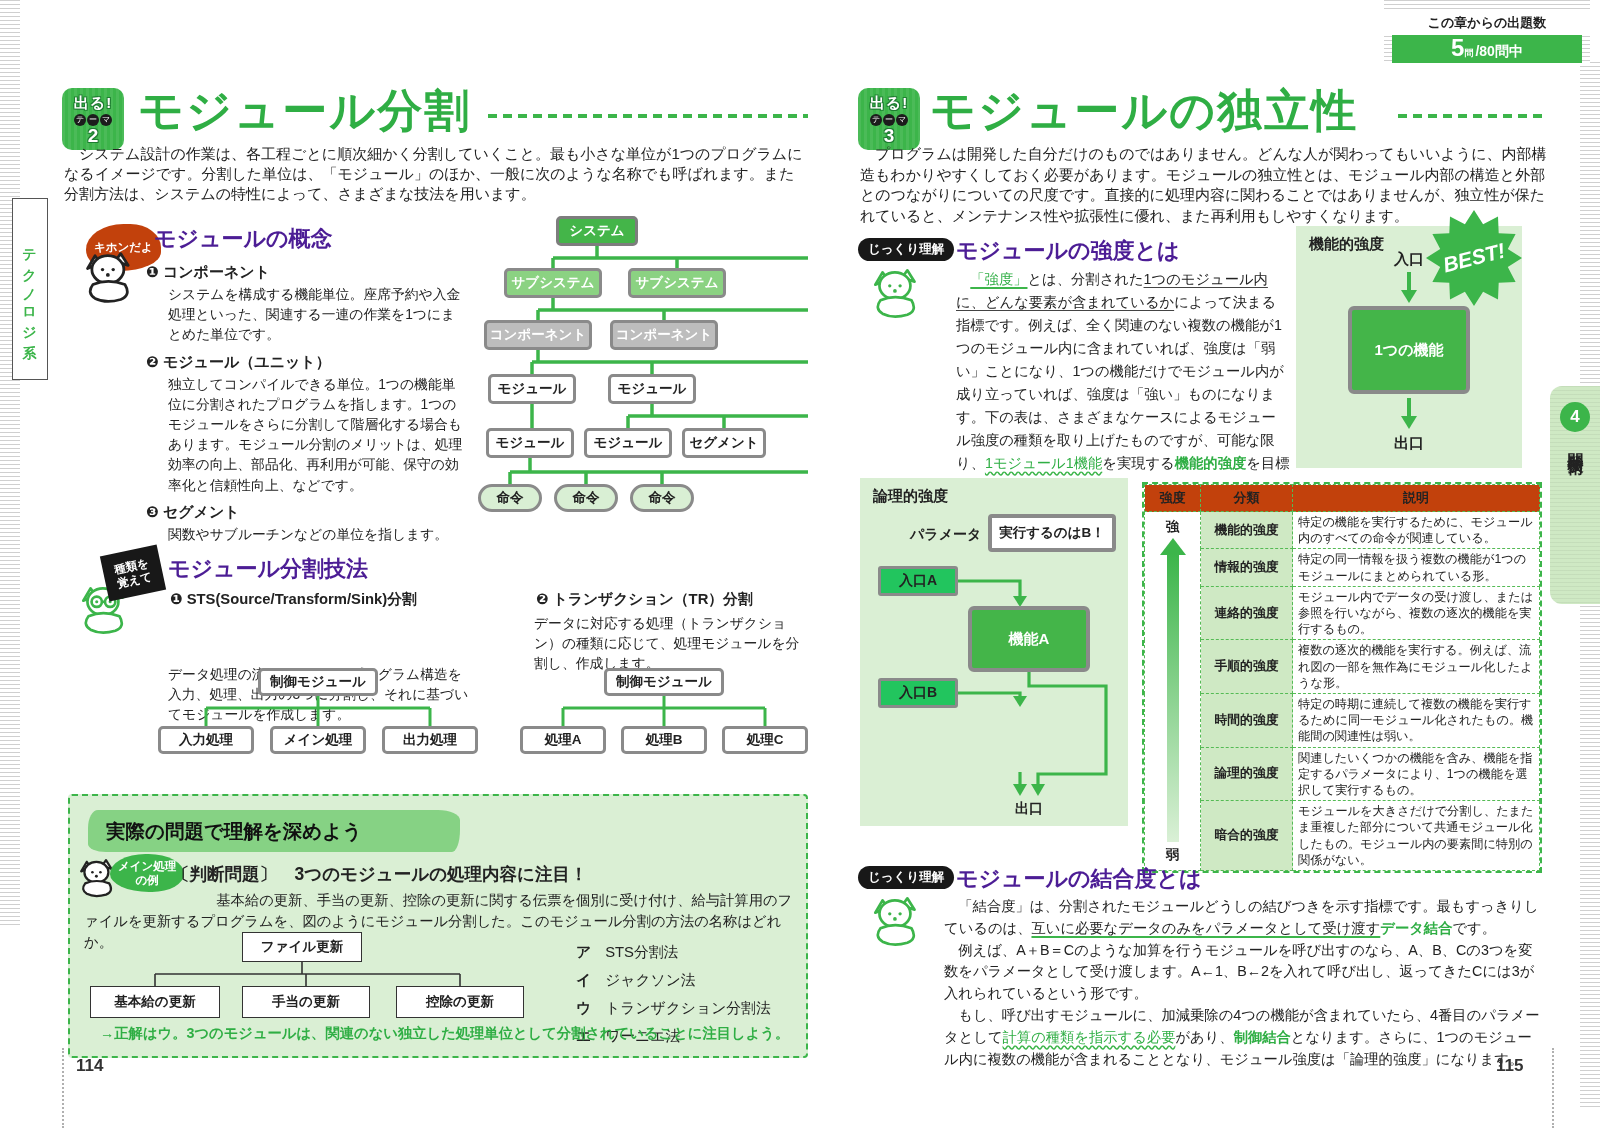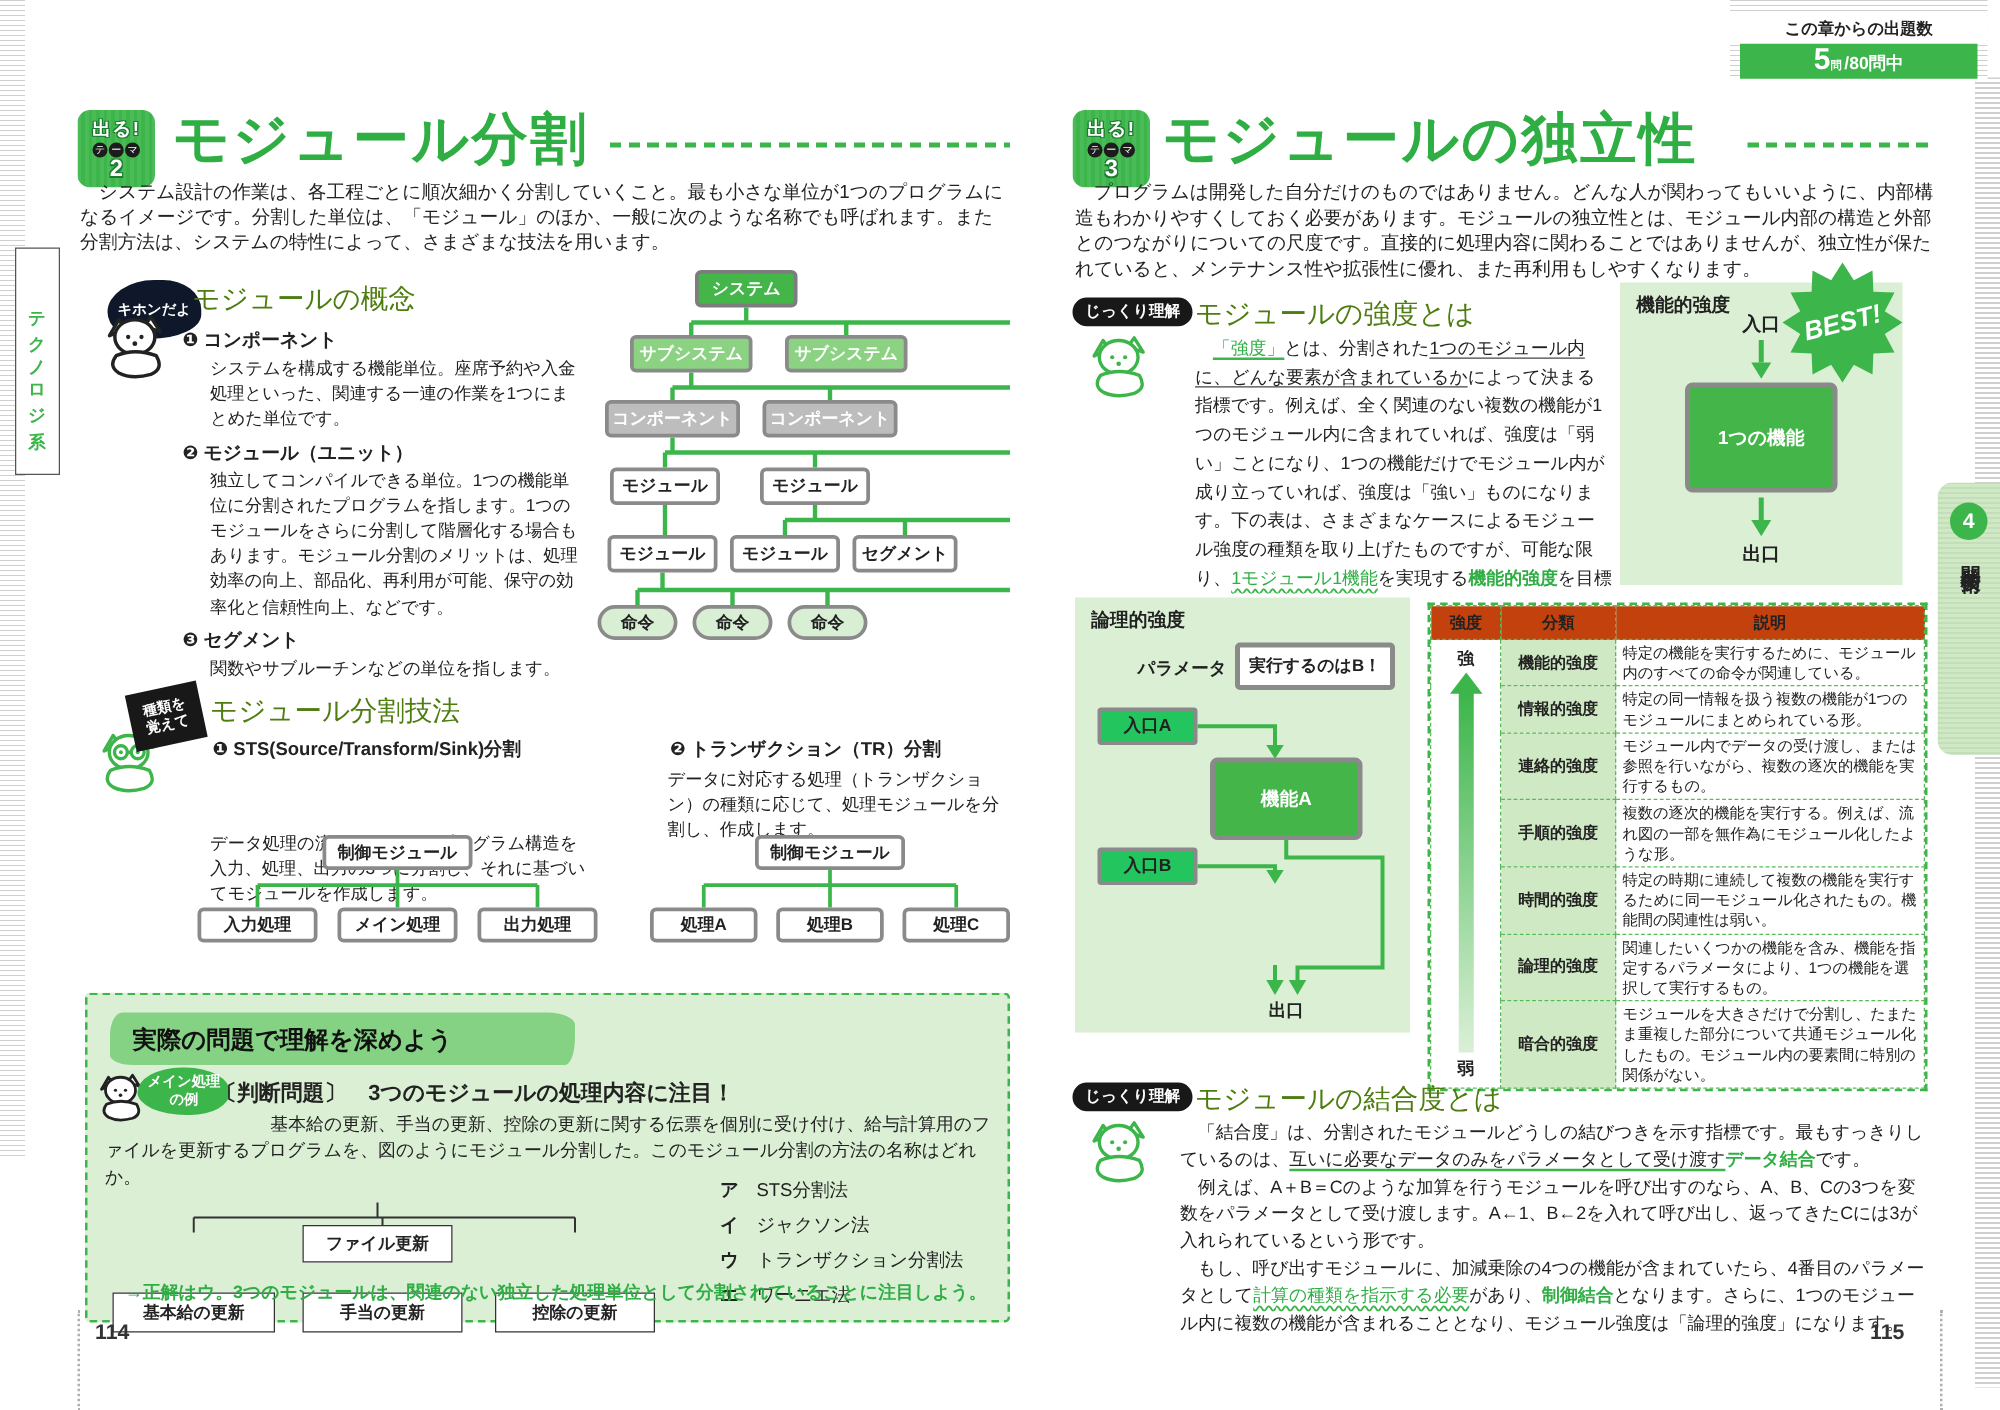--- a/index.html
+++ b/index.html
@@ -46,24 +46,24 @@
   .theme-badge .tema span { width:12px; height:12px; border-radius:50%; background:#1c1c1c; color:#fff;
     font-size:8px; line-height:12px; text-align:center; }
   .theme-badge .tnum { color:#fff; font-weight:900; font-size:19px; line-height:17px;
     text-shadow:1px 1px 0 #1e7c31,-1px 1px 0 #1e7c31,1px -1px 0 #1e7c31,-1px -1px 0 #1e7c31; }
   .big-title { position:absolute; font-size:45px; font-weight:900; color:#2fae44; letter-spacing:2px; line-height:62px; }
   .title-dash { position:absolute; height:4px;
     background:repeating-linear-gradient(90deg,#3cb54a 0 9px,transparent 9px 15px); }
 
   .intro { position:absolute; font-size:15px; line-height:20.2px; }
 
-  .sec-heading { position:absolute; font-size:22px; font-weight:400; color:#4d7c0f; }
-
-  
-  .blob { position:absolute; background:#0f172a; color:#fff; font-size:11.5px; font-weight:800;
+  .sec-heading { position:absolute; font-size:22px; font-weight:700; color:#4c1d95; }
+
+  
+  .blob { position:absolute; background:#c2410c; color:#fff; font-size:11.5px; font-weight:800;
     padding:16px 8px; border-radius:55% 45% 60% 40% / 60% 55% 45% 50%; white-space:nowrap; }
   .blob2 { position:absolute; background:#3cb54a; color:#fff; font-size:11.5px; font-weight:800;
     text-align:center; padding:5px 8px; border-radius:50% 50% 45% 55% / 55% 55% 50% 50%; line-height:14px; }
   .pill-badge { position:absolute; background:#181818; color:#fff; font-size:12.5px; font-weight:800;
     padding:3px 10px; border-radius:12px; white-space:nowrap; }
   .diamond-badge { position:absolute; background:#181818; color:#fff; font-size:11.5px; font-weight:800;
     width:58px; height:46px; transform:rotate(-12deg); display:flex; flex-direction:column;
     align-items:center; justify-content:center; line-height:14px; }
   .mascot { position:absolute; }
 
@@ -72,21 +72,21 @@
   .citem-term { font-size:15px; font-weight:800; margin-top:7px; }
   .citem-desc { font-size:13.8px; line-height:20.2px; margin:3px 0 4px 22px; }
 
   
   .tn { position:absolute; display:flex; align-items:center; justify-content:center;
     border:3px solid #8a8a8a; border-radius:5px; font-weight:700; font-size:13.5px; background:#fff; color:#222; }
   .tn.green { background:#44b549; color:#fff; border-color:#7d7d7d; }
   .tn.lgreen { background:#8bd282; color:#fff; }
   .tn.gray { background:#bdbdbd; color:#fff; }
   .tn.pill { border-radius:15px; background:#d9efd4; color:#222; }
-  .tn.plain { border:1.5px solid #333; border-radius:0; font-weight:700; font-size:13.5px;margin-top:48px; }
+  .tn.plain { border:1.5px solid #333; border-radius:0; font-weight:700; font-size:13.5px; }
   .tree { position:absolute; }
   .tree svg { position:absolute; left:0; top:0; }
 
   
   .tech-term { position:absolute; font-size:14.8px; font-weight:800;margin-left:24px; }
   .tech-desc { position:absolute; font-size:13.8px; line-height:20.2px; }
 
   
   .practice { position:absolute; left:68px; top:794px; width:740px; height:264px;
     background:#daefd4; border:2.5px dashed #3cb54a; border-radius:4px; }

